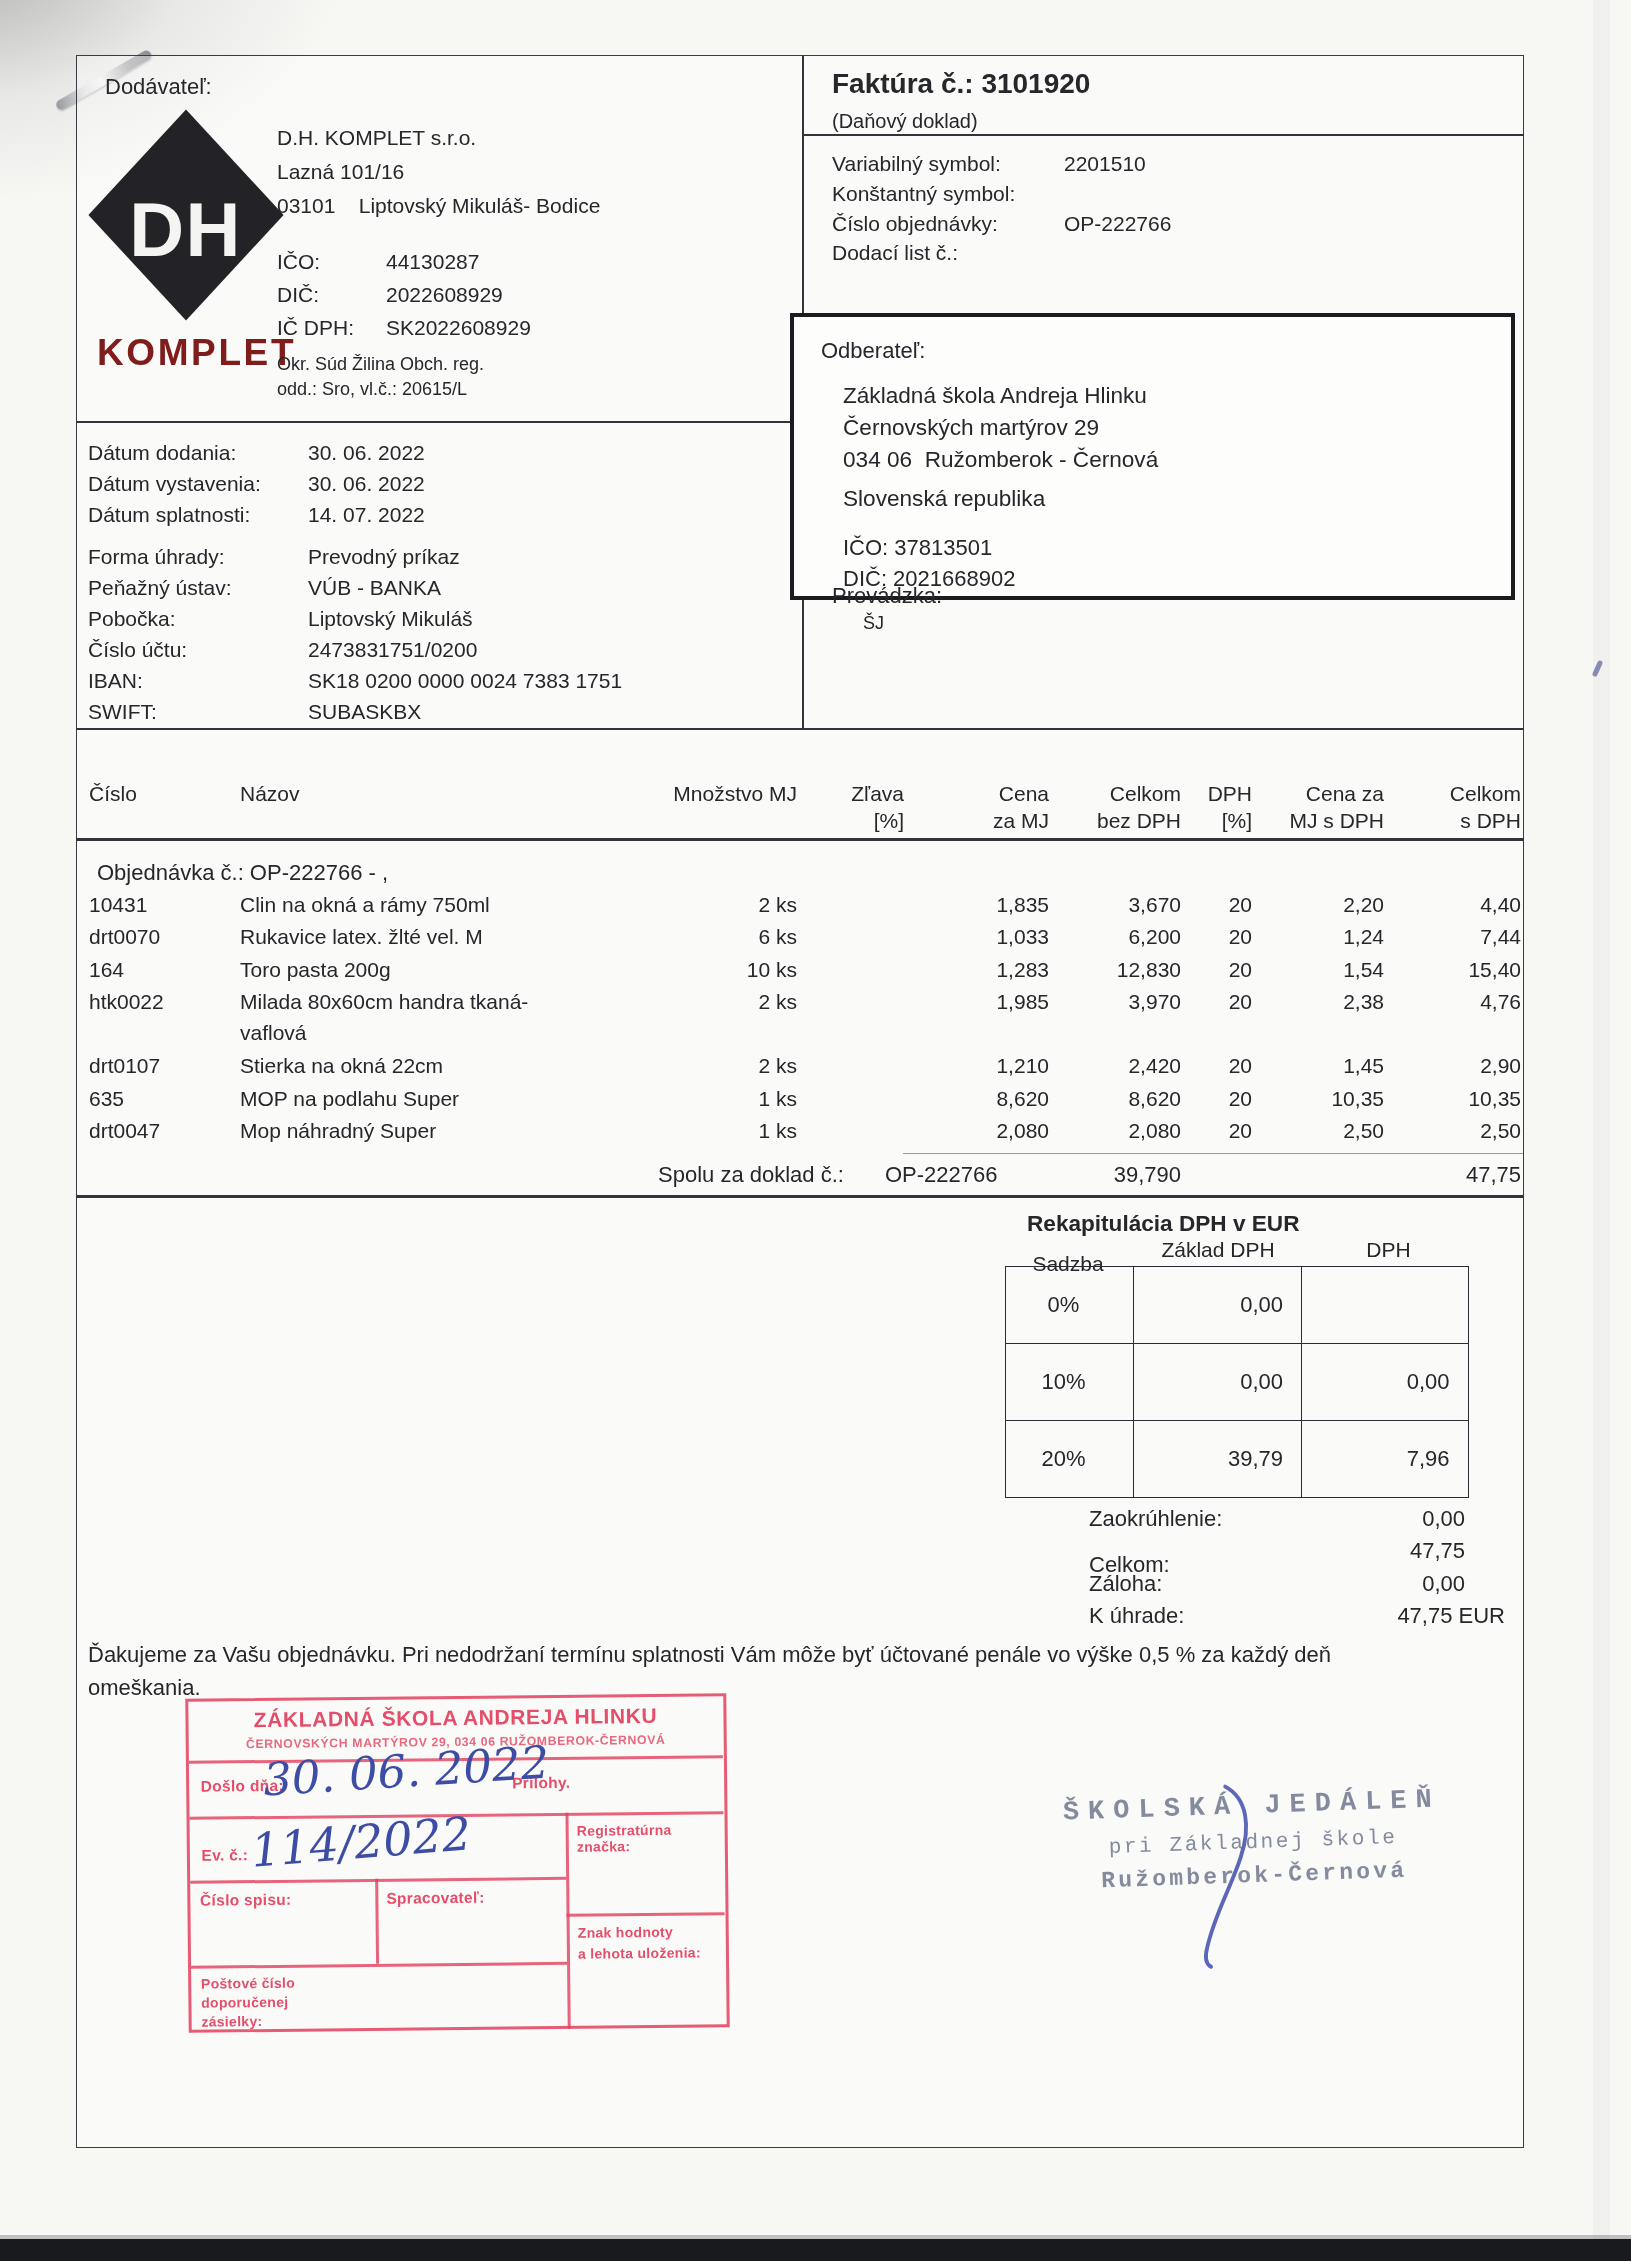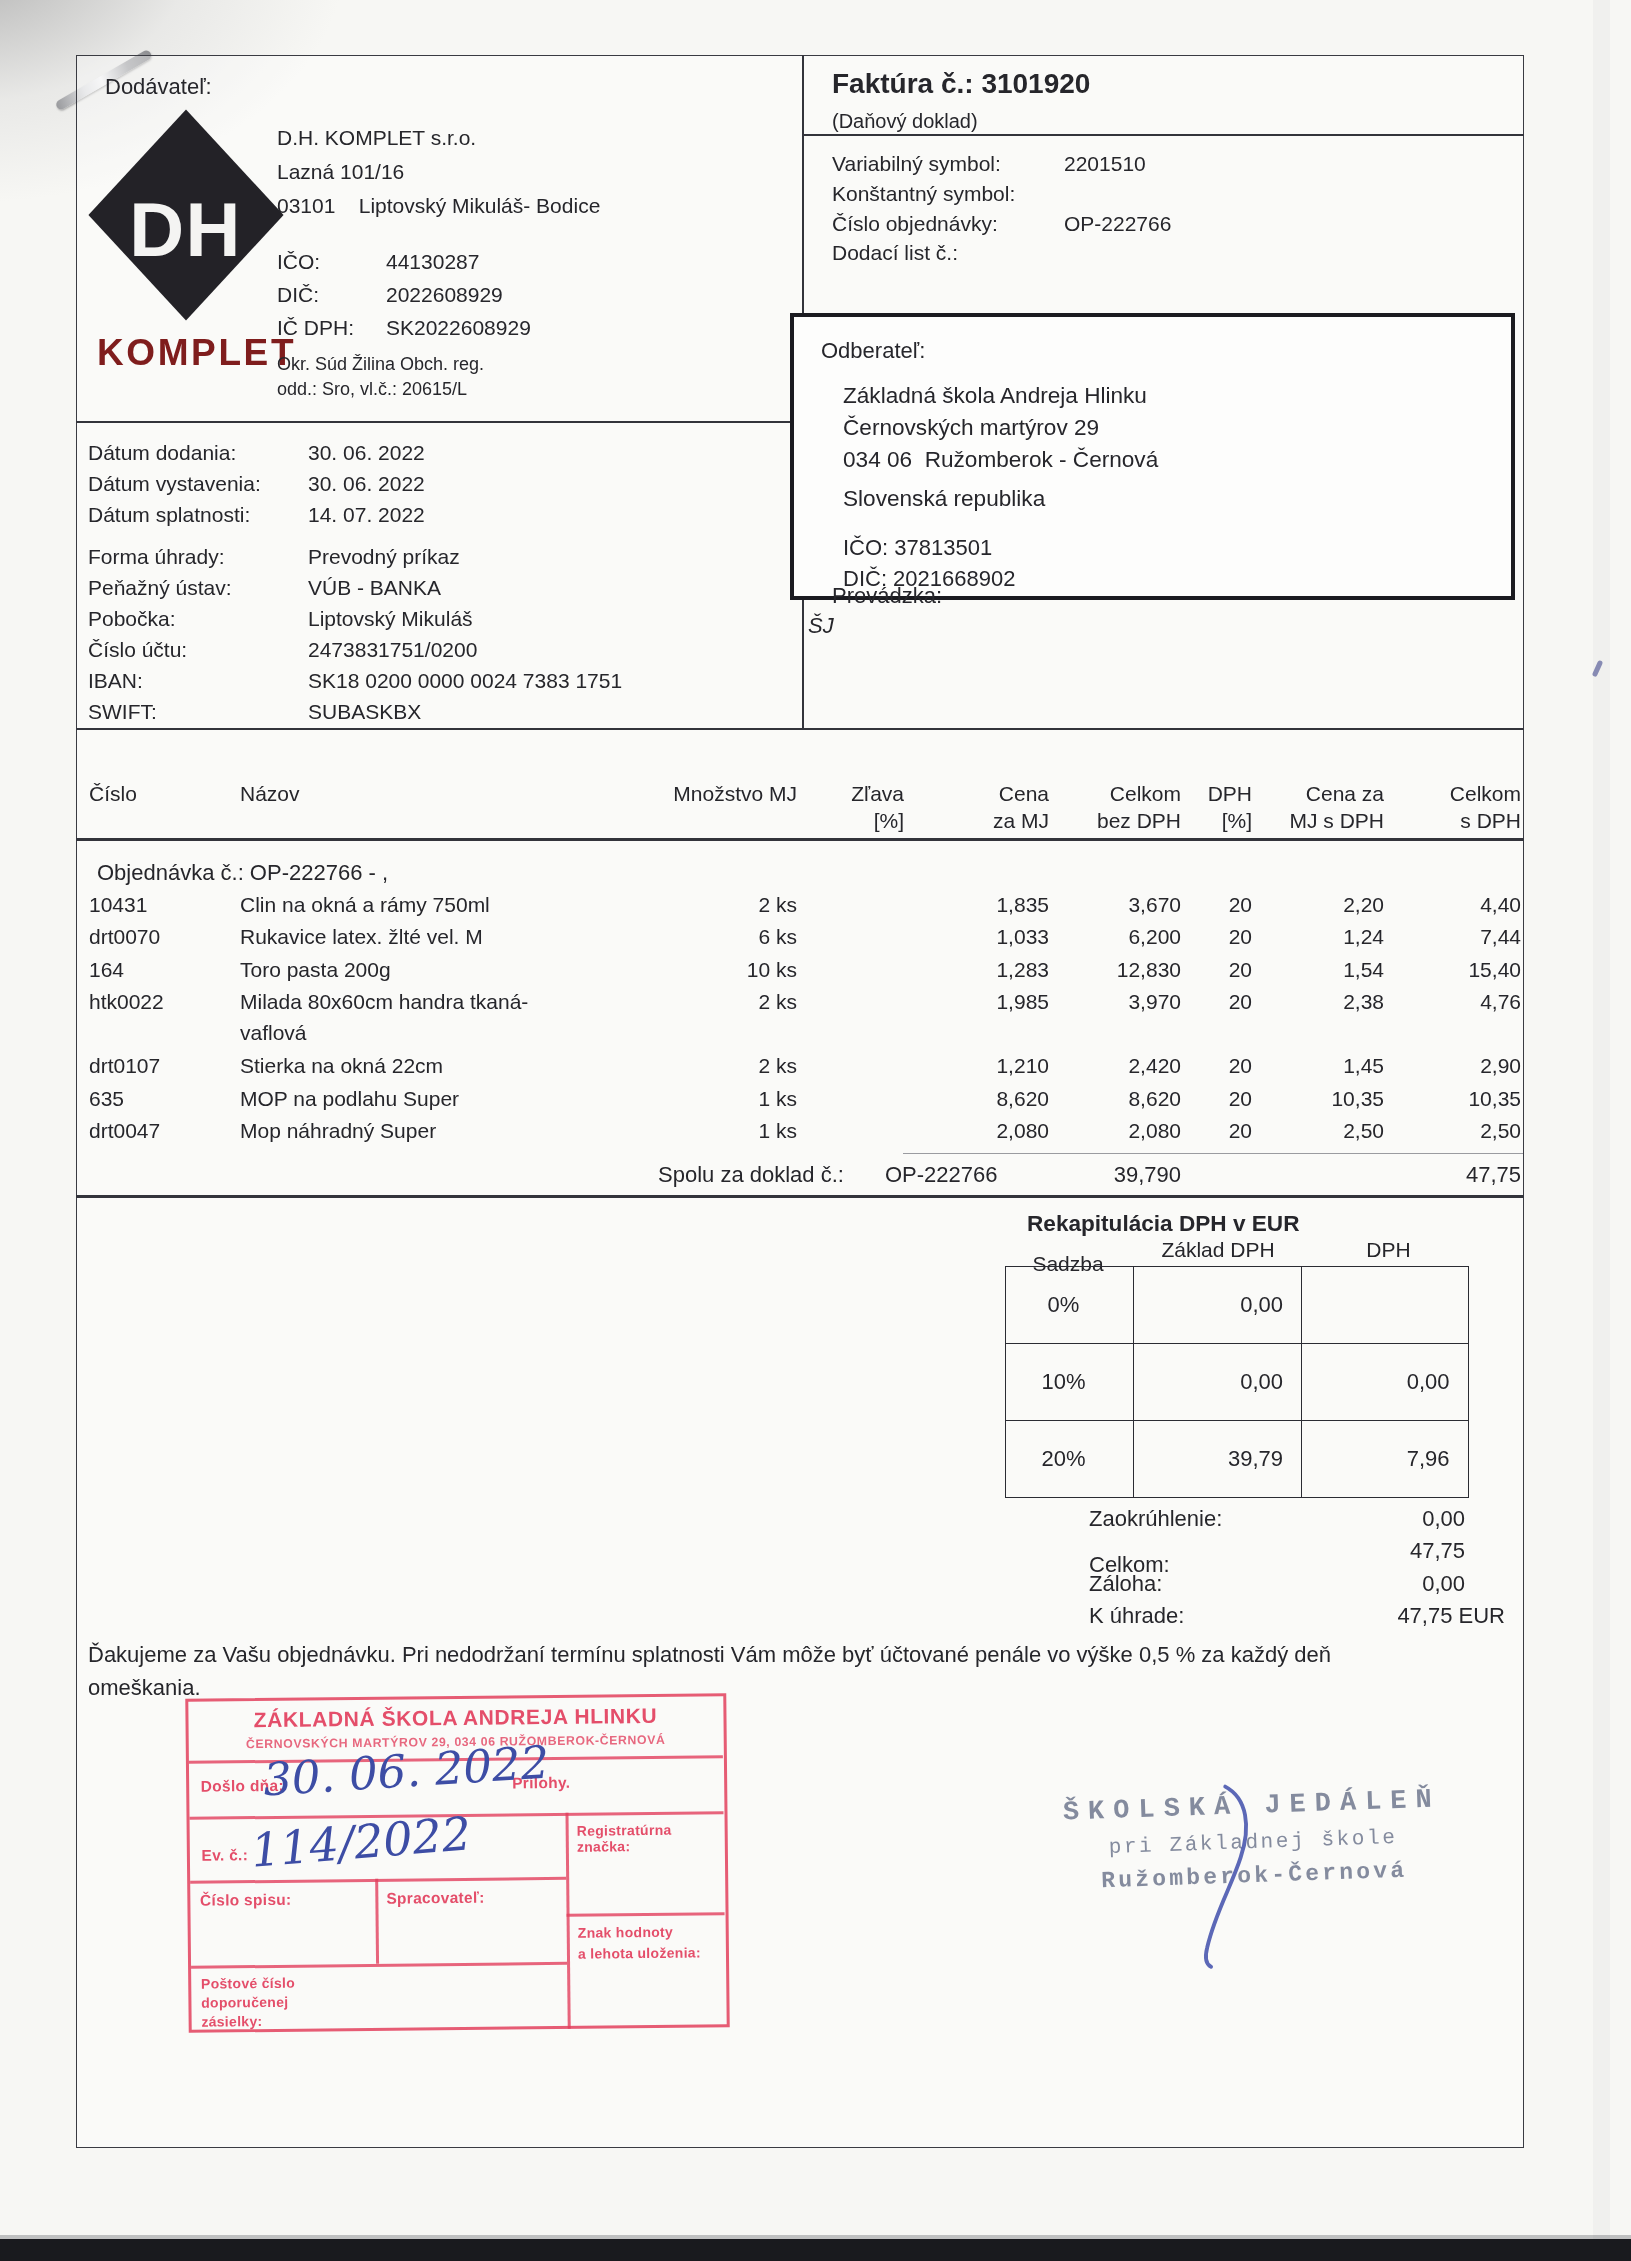--- a/index.html
+++ b/index.html
@@ -118,21 +118,21 @@
     <div class="txt" style="left:27px;top:20.7px;font-size:22px;">Odberateľ:</div>
     <div class="txt m" style="left:49px;top:66px;font-size:22.6px;">Základná škola Andreja Hlinku</div>
     <div class="txt m" style="left:49px;top:98px;font-size:22.6px;">Černovských martýrov 29</div>
     <div class="txt m pre" style="left:49px;top:130px;font-size:22.6px;">034 06  Ružomberok - Černová</div>
     <div class="txt m" style="left:49px;top:169px;font-size:22.6px;">Slovenská republika</div>
     <div class="txt" style="left:49px;top:218px;font-size:22px;">IČO: 37813501</div>
     <div class="txt" style="left:49px;top:249px;font-size:22px;">DIČ: 2021668902</div>
   </div>
 
   <div class="txt" style="left:832px;top:583px;font-size:22px;">Prevádzka:</div>
-  <div class="txt" style="left:808px;top:613px;font-size:22px;font-style:italic;">ŠJ</div>
+  <div class="txt" style="left:863px;top:613px;font-size:18px;">ŠJ</div>
 
 
   <div class="txt m" style="left:89px;top:782px;">Číslo</div>
   <div class="txt m" style="left:240px;top:782px;">Názov</div>
   <div class="txt m r" style="left:603px;top:782px;width:194px;">Množstvo MJ</div>
   <div class="txt m r" style="left:807px;top:782px;width:97px;">Zľava</div>
   <div class="txt m r" style="left:807px;top:809px;width:97px;">[%]</div>
   <div class="txt m r" style="left:920px;top:782px;width:129px;">Cena</div>
   <div class="txt m r" style="left:920px;top:809px;width:129px;">za MJ</div>
   <div class="txt m r" style="left:1052px;top:782px;width:129px;">Celkom</div>

